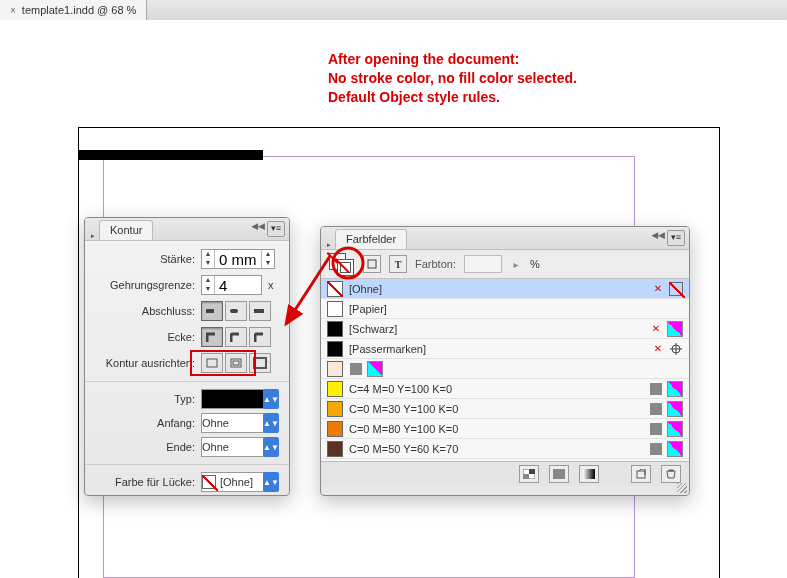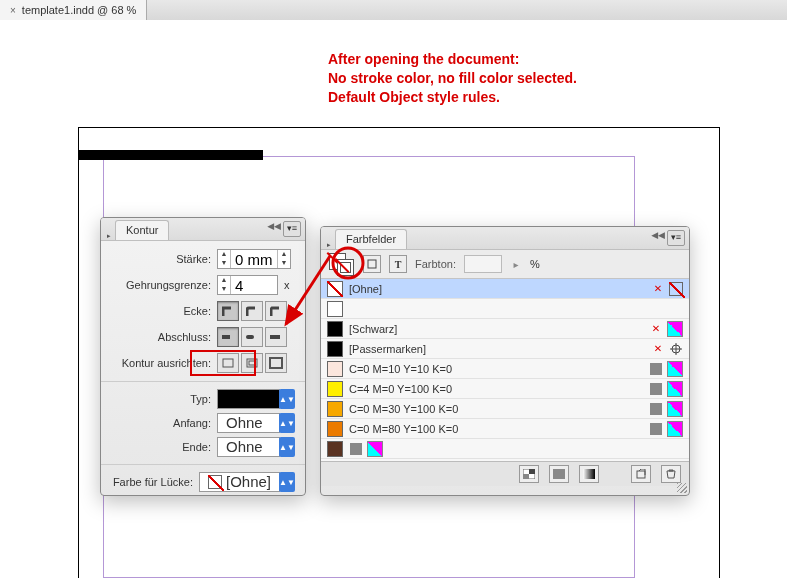--- a/index.html
+++ b/index.html
@@ -14,35 +14,35 @@
 .anno{position:absolute;left:328px;top:30px;color:#d80000;font-family:Arial,Helvetica,sans-serif;font-weight:700;font-size:14px;line-height:1.35}
 .arrow{position:absolute;left:280px;top:232px;pointer-events:none}
 .circle{position:absolute;left:330px;top:225px;pointer-events:none}
 .highlightbox{position:absolute;left:190px;top:330px;width:62px;height:22px;border:2px solid #d80000;pointer-events:none;z-index:50}
 
 .panel{position:absolute;background:linear-gradient(#f3f3f3,#e7e7e7);border:1px solid #888;box-shadow:0 6px 20px rgba(0,0,0,.25);border-radius:4px;overflow:hidden}
 .panel .tabs{height:22px;display:flex;align-items:flex-end;padding-left:6px;background:linear-gradient(#e9e9e9,#dcdcdc);border-bottom:1px solid #bfbfbf;position:relative}
 .panel .ptab{padding:3px 10px 4px;background:#f3f3f3;border:1px solid #bbb;border-bottom:none;border-radius:3px 3px 0 0;font-size:11px;display:flex;align-items:center;gap:4px}
 .panel .menubtn{position:absolute;right:4px;top:3px;width:16px;height:14px;background:#e1e1e1;border:1px solid #999;border-radius:2px;font-size:9px;line-height:12px;text-align:center}
 .panel .collapse{position:absolute;right:24px;top:3px;font-size:9px;color:#666}
-.kontur{left:100px;top:197px;width:204px;height:277px}
+.kontur{left:84px;top:197px;width:204px;height:277px}
 .farb{left:320px;top:206px;width:368px;height:268px}
 .kontur .body{padding:8px 10px 10px;display:flex;flex-direction:column;gap:6px}
 .krow{display:flex;align-items:center;gap:6px}
 .klabel{width:100px;text-align:right;color:#333;font-size:11px}
 .spin{display:flex;border:1px solid #999;background:#fff;height:18px}
 .spin input{border:none;width:38px;font-size:15px;padding:0 4px;outline:none}
 .spin .arrows{width:12px;display:flex;flex-direction:column;border-left:1px solid #bbb}
 .spin .arrows span{flex:1;font-size:7px;text-align:center;line-height:8px;color:#444}
 .iconset{display:flex;gap:2px}
 .sqbtn{width:20px;height:18px;border:1px solid #999;background:#e6e6e6;display:flex;align-items:center;justify-content:center;font-size:10px}
 .sqbtn.sel{background:#c8c8c8;border-color:#666;box-shadow:inset 0 1px 2px rgba(0,0,0,.3)}
 .ksep{height:1px;background:#ccc;margin:2px -10px}
 .sel-combo{display:flex;align-items:center;height:18px}
-.sel-combo .val{flex:1;border:1px solid #999;background:#fff;height:18px;padding:0 8px;line-height:18px;font-size:15px;white-space:nowrap;overflow:hidden}
+.sel-combo .val{flex:1;border:1px solid #999;background:#fff;height:18px;padding:0 0;line-height:18px;font-size:11px;white-space:nowrap;overflow:hidden}
 .sel-combo .val.black{background:#000}
 .sel-combo .dd{width:16px;height:20px;background:#3b7ddd;border-radius:2px;margin-left:-1px;display:flex;align-items:center;justify-content:center;color:#fff;font-size:8px}
 
 .farb .head{height:28px;display:flex;align-items:center;gap:8px;padding:0 8px;border-bottom:1px solid #c4c4c4;background:#ececec}
 .fillstroke{position:relative;width:26px;height:22px}
 .fillstroke .box{position:absolute;width:15px;height:15px;border:1px solid #555}
 .fillstroke .fill{left:0;top:0;background:#fff}
 .fillstroke .fill:after{content:"";position:absolute;left:-2px;top:-2px;width:19px;height:19px;border-top:2px solid #d00;transform:rotate(45deg);transform-origin:0 0}
 .fillstroke .stroke{left:8px;top:6px;background:#fff}
 .fillstroke .stroke:before{content:"";position:absolute;left:2px;top:2px;right:2px;bottom:2px;border:1px solid #555}
@@ -115,55 +115,55 @@
           <div class="spin">
             <div class="arrows" style="border-left:none;border-right:1px solid #bbb">
                 <span>▲</span>
                 <span>▼</span>
               </div>
             <input value="4" style="">
           </div>
           <span>x</span>
         </div>
         <div class="krow">
-          <span class="klabel">Ecke:</span>
-          <div class="iconset">
-            <div class="sqbtn sel">
-                <svg width="12" height="12">
-                  <path d="M1 11 L1 3 L9 3" stroke="#444" stroke-width="3" fill="none"></path>
-                </svg>
-              </div>
-            <div class="sqbtn">
-                <svg width="12" height="12">
-                  <path d="M1 11 L1 5 Q1 3 3 3 L9 3" stroke="#444" stroke-width="3" fill="none"></path>
-                </svg>
-              </div>
-            <div class="sqbtn">
-                <svg width="12" height="12">
-                  <path d="M1 11 L1 4 L2 3 L9 3" stroke="#444" stroke-width="3" fill="none"></path>
-                </svg>
-              </div>
-          </div>
-        </div>
-        <div class="krow">
           <span class="klabel">Abschluss:</span>
           <div class="iconset">
             <div class="sqbtn sel">
                 <svg width="12" height="10">
                   <rect x="0" y="3" width="8" height="4" fill="#444"></rect>
                 </svg>
               </div>
             <div class="sqbtn">
                 <svg width="12" height="10">
                   <rect x="0" y="3" width="8" height="4" fill="#444" rx="2"></rect>
                 </svg>
               </div>
             <div class="sqbtn">
                 <svg width="12" height="10">
                   <rect x="0" y="3" width="10" height="4" fill="#444"></rect>
+                </svg>
+              </div>
+          </div>
+        </div>
+        <div class="krow">
+          <span class="klabel">Ecke:</span>
+          <div class="iconset">
+            <div class="sqbtn sel">
+                <svg width="12" height="12">
+                  <path d="M1 11 L1 3 L9 3" stroke="#444" stroke-width="3" fill="none"></path>
+                </svg>
+              </div>
+            <div class="sqbtn">
+                <svg width="12" height="12">
+                  <path d="M1 11 L1 5 Q1 3 3 3 L9 3" stroke="#444" stroke-width="3" fill="none"></path>
+                </svg>
+              </div>
+            <div class="sqbtn">
+                <svg width="12" height="12">
+                  <path d="M1 11 L1 4 L2 3 L9 3" stroke="#444" stroke-width="3" fill="none"></path>
                 </svg>
               </div>
           </div>
         </div>
         <div class="krow">
           <span class="klabel">Kontur ausrichten:</span>
           <div class="iconset">
             <div class="sqbtn">
                 <svg width="14" height="12">
                   <rect x="2" y="2" width="10" height="8" fill="none" stroke="#555"></rect>
@@ -248,20 +248,21 @@
           <div class="swatchrow sel">
             <span class="swatch none" style="background: rgb(255, 255, 255);"></span>
             <span class="swname">[Ohne]</span>
             <span class="swicons">
               <span class="swi lock">✕</span>
               <span class="swatch none" style="width: 12px; height: 12px;"></span>
             </span>
           </div>
           <div class="swatchrow">
             <span class="swatch" style="background: rgb(255, 255, 255);"></span>
+            <span class="swname">[Papier]</span>
             <span class="swicons"></span>
           </div>
           <div class="swatchrow">
             <span class="swatch" style="background: rgb(0, 0, 0);"></span>
             <span class="swname">[Schwarz]</span>
             <span class="swicons">
               <span class="swi lock">✕</span>
               <span class="swi cmyk"></span>
             </span>
           </div>
@@ -273,21 +274,20 @@
               <span class="swi">
                 <svg width="12" height="12">
                   <circle cx="6" cy="6" r="4" fill="none" stroke="#444"></circle>
                   <path d="M6 0v12M0 6h12" stroke="#444"></path>
                 </svg>
               </span>
             </span>
           </div>
           <div class="swatchrow">
             <span class="swatch" style="background: rgb(251, 230, 221);"></span>
-            <span class="swname">C=0 M=10 Y=10 K=0</span>
             <span class="swicons">
               <span class="swi">
                 <svg width="12" height="12">
                   <rect width="12" height="12" fill="#888"></rect>
                 </svg>
               </span>
               <span class="swi cmyk"></span>
             </span>
           </div>
           <div class="swatchrow">
@@ -321,20 +321,21 @@
               <span class="swi">
                 <svg width="12" height="12">
                   <rect width="12" height="12" fill="#888"></rect>
                 </svg>
               </span>
               <span class="swi cmyk"></span>
             </span>
           </div>
           <div class="swatchrow">
             <span class="swatch" style="background: rgb(90, 51, 34);"></span>
+            <span class="swname">C=0 M=50 Y=60 K=70</span>
             <span class="swicons">
               <span class="swi">
                 <svg width="12" height="12">
                   <rect width="12" height="12" fill="#888"></rect>
                 </svg>
               </span>
               <span class="swi cmyk"></span>
             </span>
           </div>
           <div class="swatchrow">

